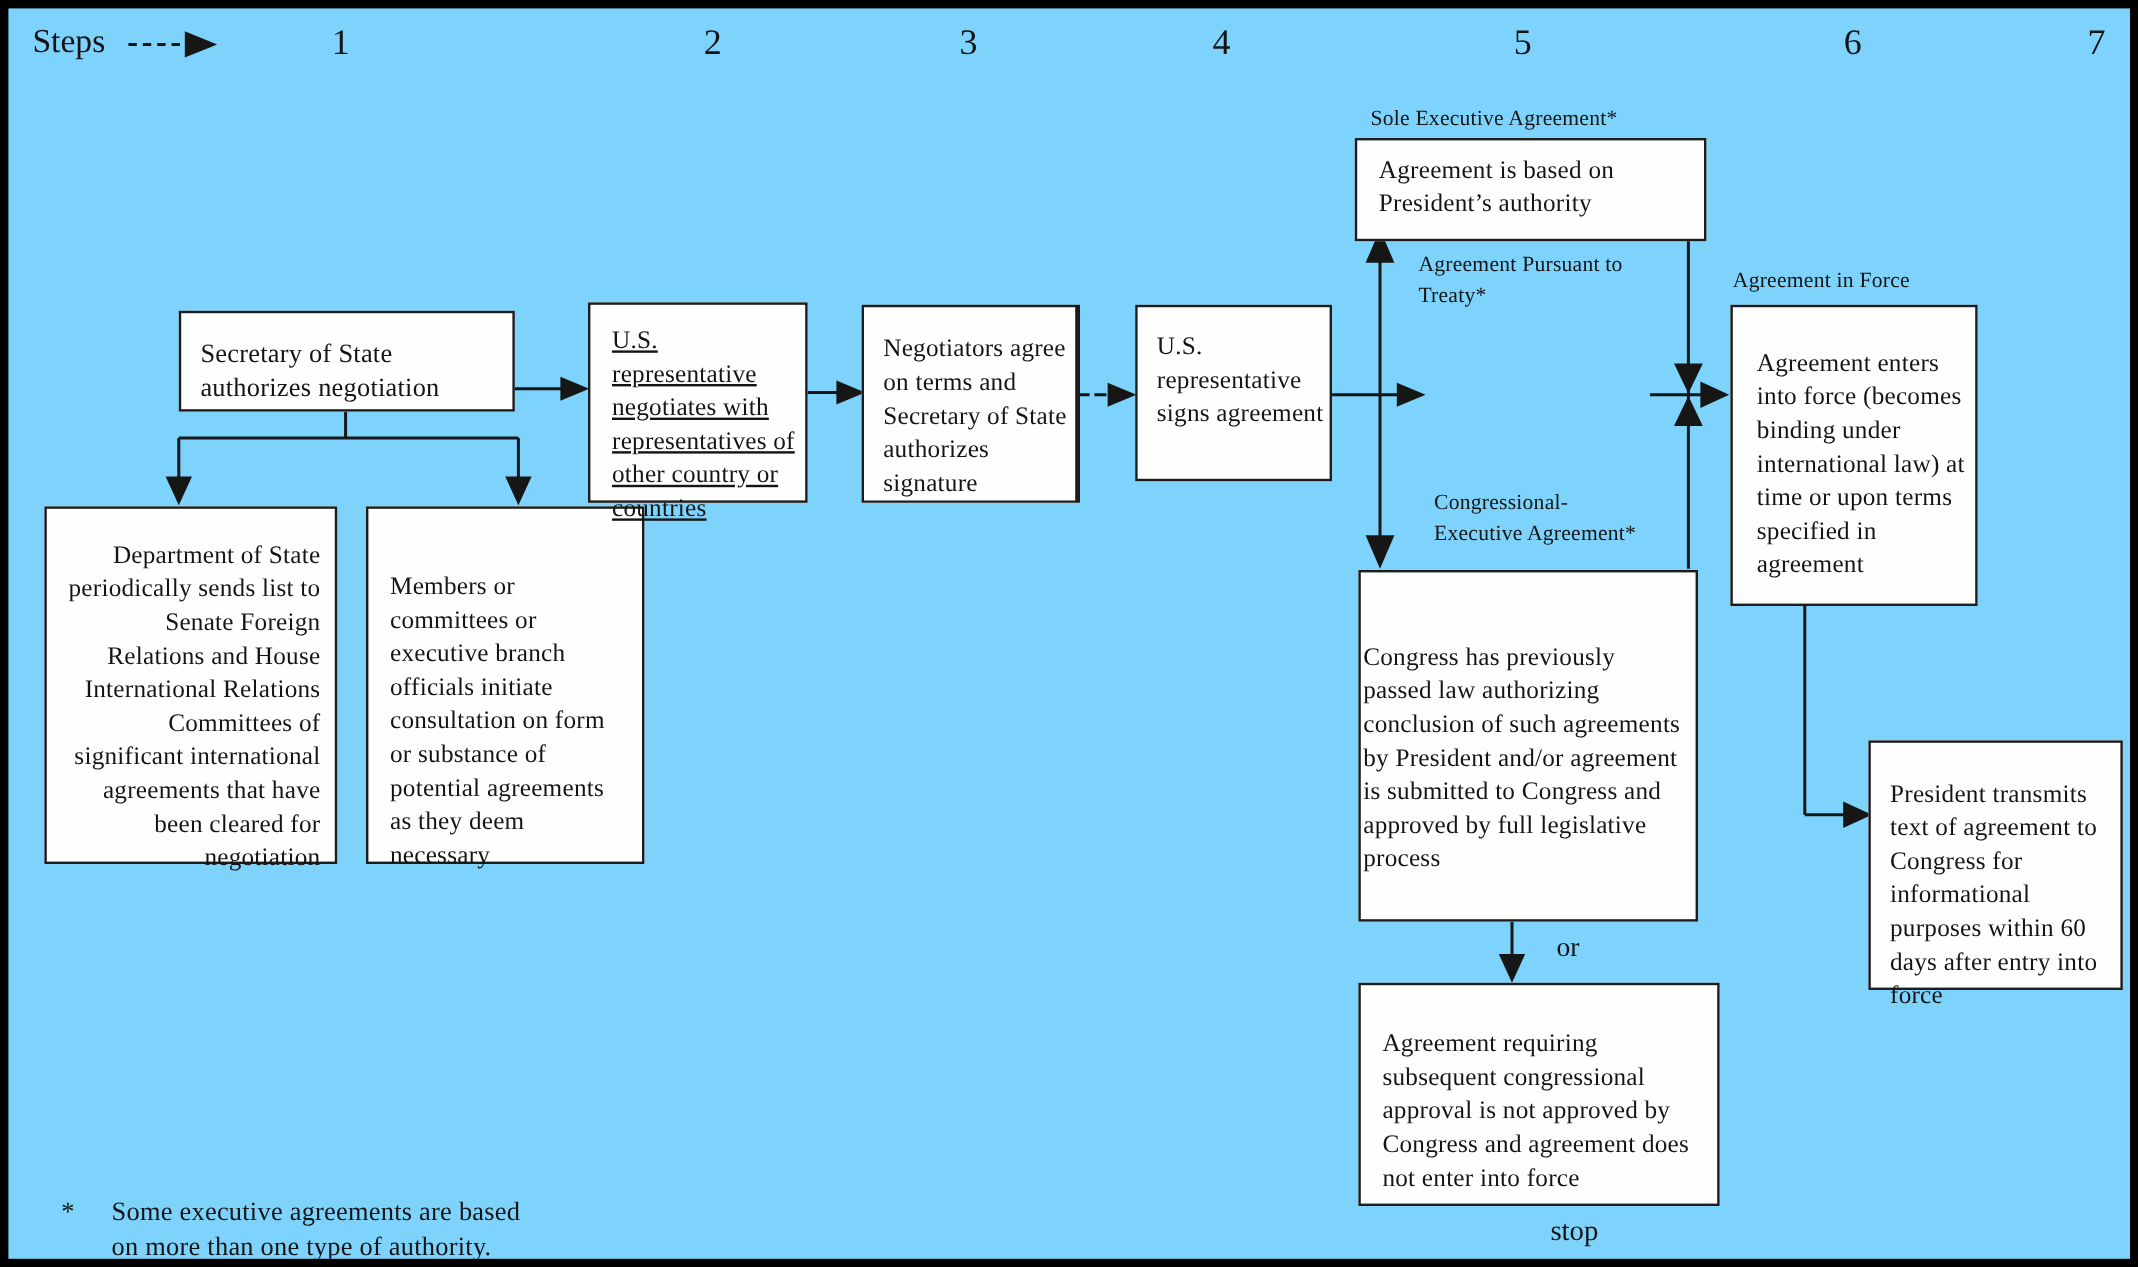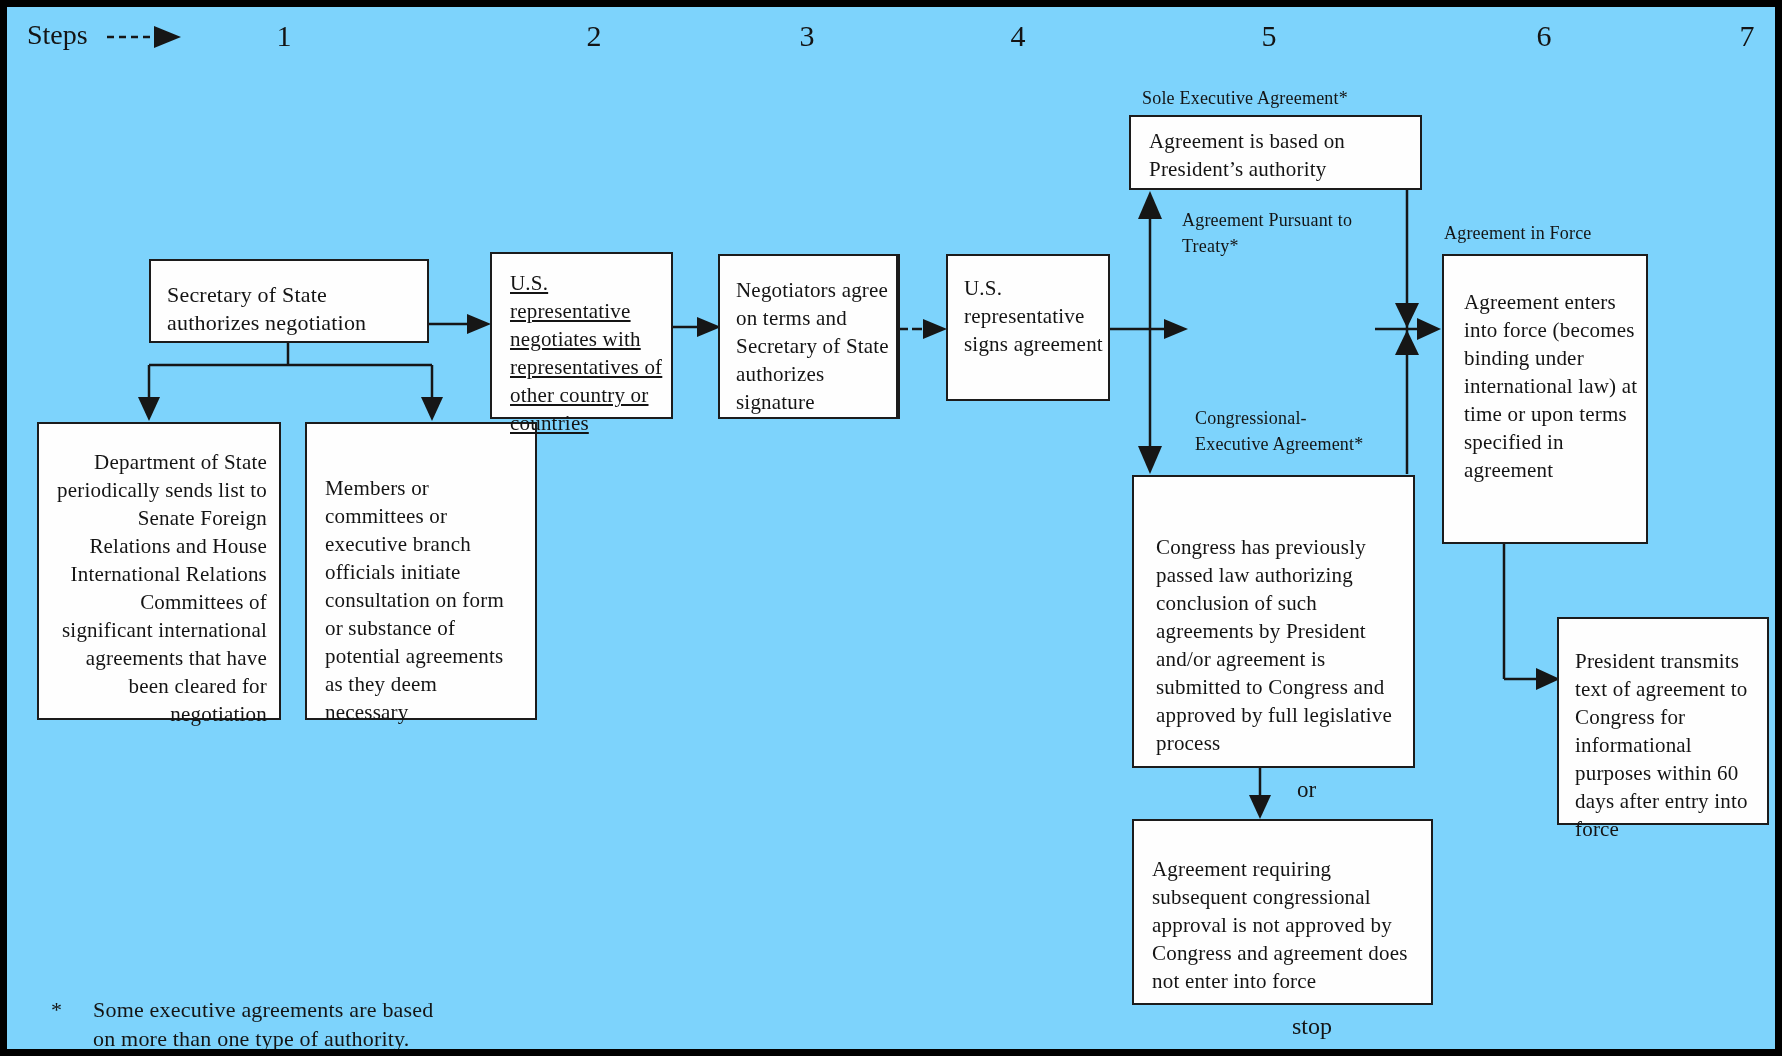--- a/index.html
+++ b/index.html
@@ -117,32 +117,32 @@
   <div class="pbox" style="left:30px;top:415px;width:244px;height:298px;padding:24px 12px 0 16px;text-align:right;">Department of State periodically sends list to Senate Foreign Relations and House International Relations Committees of significant international agreements that have been cleared for negotiation</div>
   <div class="pbox" style="left:298px;top:415px;width:232px;height:298px;padding:50px 12px 0 18px;">Members or committees or executive branch officials initiate consultation on form or substance of potential agreements as they deem necessary</div>
 
   <div class="pbox" style="left:483px;top:245px;width:183px;height:167px;padding:15px 6px 0 18px;text-decoration:underline;">U.S. representative negotiates with representatives of other country or countries</div>
 
   <div class="pbox" style="left:711px;top:247px;width:182px;height:165px;border-right-width:4px;padding:20px 6px 12px 16px;">Negotiators agree on terms and Secretary of State authorizes signature</div>
 
   <div class="pbox" style="left:939px;top:247px;width:164px;height:147px;padding:18px 4px 0 16px;">U.S. representative signs agreement</div>
 
   <div class="bhead" style="left:1135px;top:78px;width:300px;">Sole Executive Agreement*</div>
-  <div class="pbox" style="left:1122px;top:108px;width:293px;height:75px;padding:10px 10px 0 18px;">Agreement is based on President’s authority</div>
+  <div class="pbox" style="left:1122px;top:108px;width:293px;height:86px;padding:10px 10px 0 18px;">Agreement is based on President’s authority</div>
 
   <div class="bhead" style="left:1175px;top:200px;width:215px;">Agreement Pursuant to Treaty*</div>
 
   <div class="bhead" style="left:1188px;top:398px;width:178px;">Congressional-Executive Agreement*</div>
-  <div class="pbox" style="left:1125px;top:468px;width:283px;height:293px;padding:56px 8px 0 22px;">Congress has previously passed law authorizing conclusion of such agreements by President and/or agreement is submitted to Congress and approved by full legislative process</div>
+  <div class="pbox" style="left:1125px;top:468px;width:283px;height:293px;padding:56px 8px 0 2px;">Congress has previously passed law authorizing conclusion of such agreements by President and/or agreement is submitted to Congress and approved by full legislative process</div>
 
   <div class="floatlabel" style="left:1290px;top:770px;">or</div>
   <div class="pbox" style="left:1125px;top:812px;width:301px;height:186px;padding:34px 10px 0 18px;">Agreement requiring subsequent congressional approval is not approved by Congress and agreement does not enter into force</div>
   <div class="floatlabel" style="left:1255px;top:1006px;width:70px;text-align:right;font-size:24px;">stop</div>
 
   <div class="bhead" style="left:1437px;top:213px;width:230px;">Agreement in Force</div>
-  <div class="pbox" style="left:1435px;top:247px;width:206px;height:290px;padding:32px 6px 0 20px;">Agreement enters into force (becomes binding under international law) at time or upon terms specified in agreement</div>
+  <div class="pbox" style="left:1435px;top:247px;width:206px;height:251px;padding:32px 6px 0 20px;">Agreement enters into force (becomes binding under international law) at time or upon terms specified in agreement</div>
 
   <div class="pbox" style="left:1550px;top:580px;width:212px;height:208px;padding:28px 2px 0 16px;margin-top:30px;">President transmits text of agreement to Congress for informational purposes within 60 days after entry into force</div>
 
   <div class="footnote" style="left:44px;top:988px;">*</div>
   <div class="footnote" style="left:86px;top:988px;width:355px;">Some executive agreements are based on more than one type of authority.</div>
 
 </div>
 
 </body></html>

